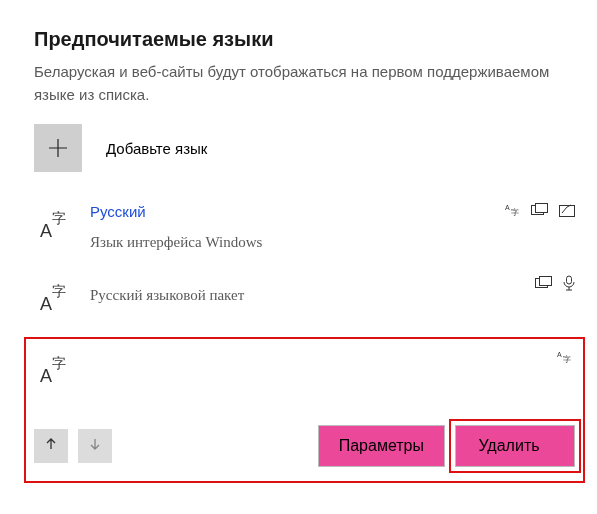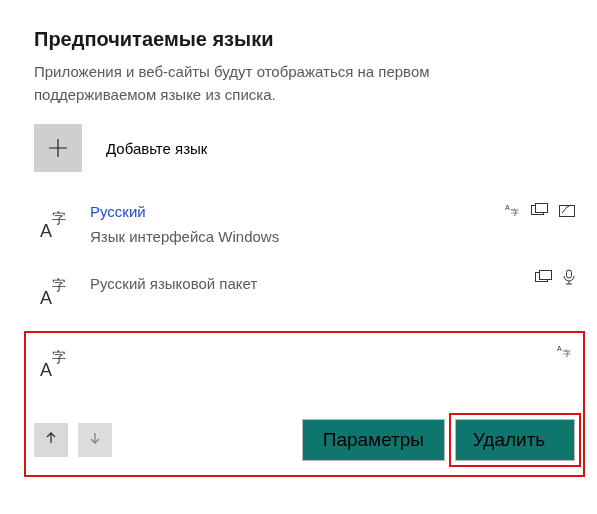--- a/index.html
+++ b/index.html
@@ -42,21 +42,21 @@
     align-items: center;
     justify-content: center;
   }
   .add-label { font-size: 15px; color: #000; }
   .lang-list { display: flex; flex-direction: column; gap: 18px; }
   .lang-item { position: relative; padding: 2px 2px; }
   .lang-row { display: flex; align-items: flex-start; gap: 14px; }
   .lang-icon { width: 40px; height: 40px; display:flex; align-items:center; justify-content:center; flex-shrink:0; margin-top:2px;}
   .lang-text { flex: 1; }
   .lang-name { font-size: 15px; color: #1d4ed8; line-height:1.3;}
-  .lang-sub { font-size: 15px; color: #5a5a5a; line-height:1.4; margin-top:4px;}
+  .lang-sub { font-size: 15px; color: #5a5a5a; line-height:1.4; margin-top:10px;font-family:Liberation Serif, serif;}
   .feat-icons { display:flex; gap:10px; align-items:center; position:absolute; right:6px; top:2px;}
   .feat-icons svg { display:block; }
   .selected-wrap {
     border: 2px solid #d11;
     padding: 8px 8px 14px 8px;
     margin-left: -10px;
     margin-right: -4px;
   }
   .selected-wrap .lang-row { padding-left:2px; }
   .action-row {
@@ -69,38 +69,38 @@
     width:34px; height:34px;
     background:#d9d9d9;
     display:flex; align-items:center; justify-content:center;
     border:none; cursor:pointer;
   }
   .arrow-btn.disabled { opacity:.9; }
   .spacer { flex:1; }
   .rect-btn {
     height:42px;
     min-width:120px;
-    background:#0f766e;
+    background:#ec4899;
     border:1px solid #bbb;
-    font-size:19px;
+    font-size:16px;
     padding: 0 20px;
     cursor:pointer;
   }
   .rect-btn.danger-wrap {
     outline: 2px solid #d11;
     outline-offset: 4px;
     padding-left: 8px;
   }
 </style>
 </head>
 <body>
 
 <div class="container">
   <div class="section-title">Предпочитаемые языки</div>
-  <p class="section-desc">Приложения и веб-сайты будут отображаться на первом поддерживаемом языке из списка.</p>
+  <p class="section-desc">Беларуская и веб-сайты будут отображаться на первом поддерживаемом языке из списка.</p>
 
   <div class="add-row">
     <div class="add-tile">
       <svg width="22" height="22" viewBox="0 0 22 22">
           <path d="M11 2v18M2 11h18" stroke="#222" stroke-width="1.2" fill="none"></path>
         </svg>
     </div>
     <div class="add-label">Добавьте язык</div>
   </div>
 

